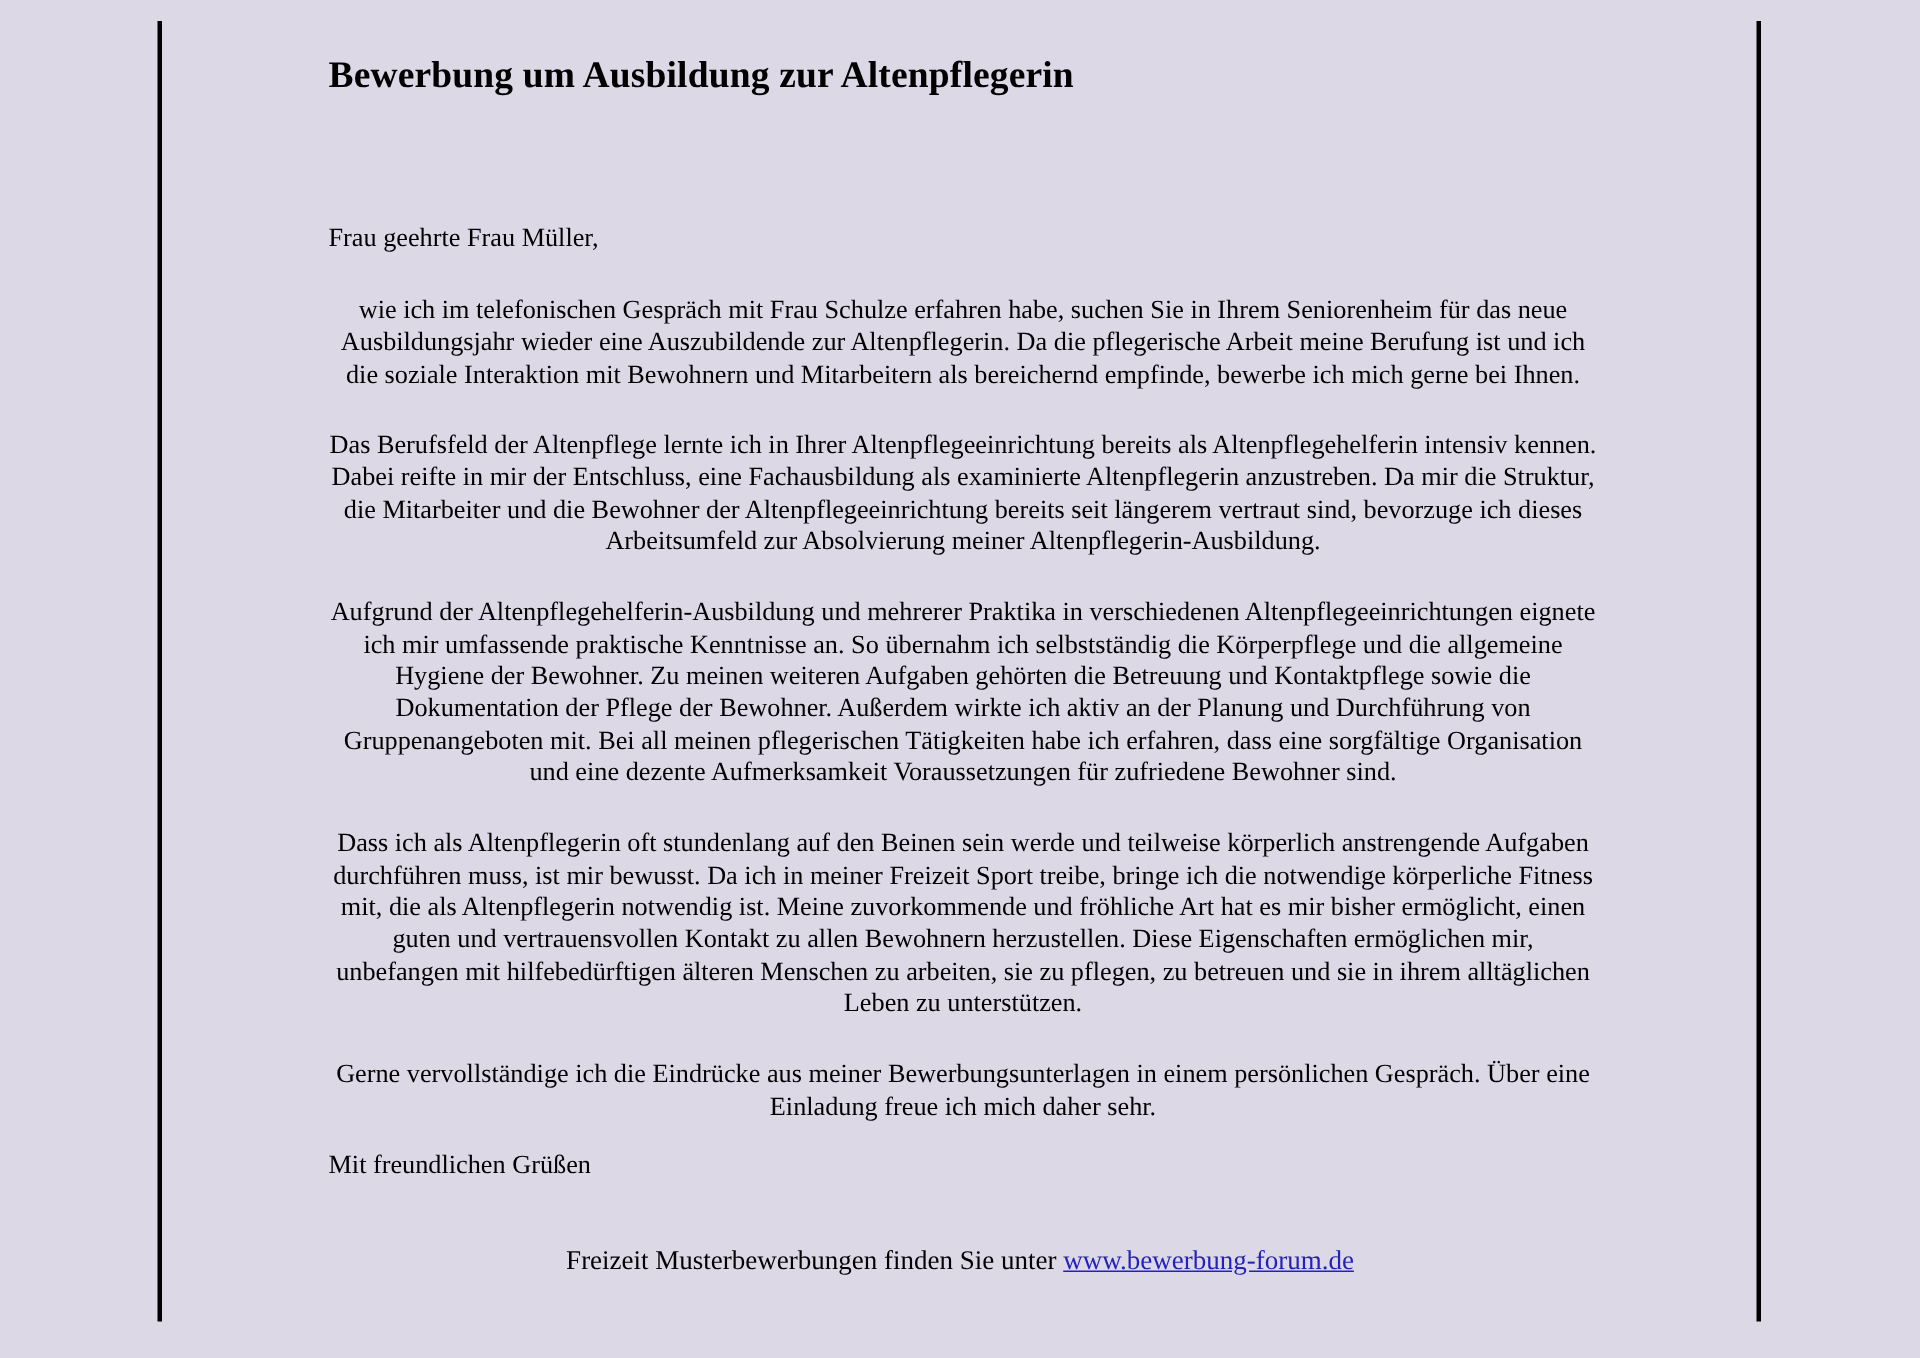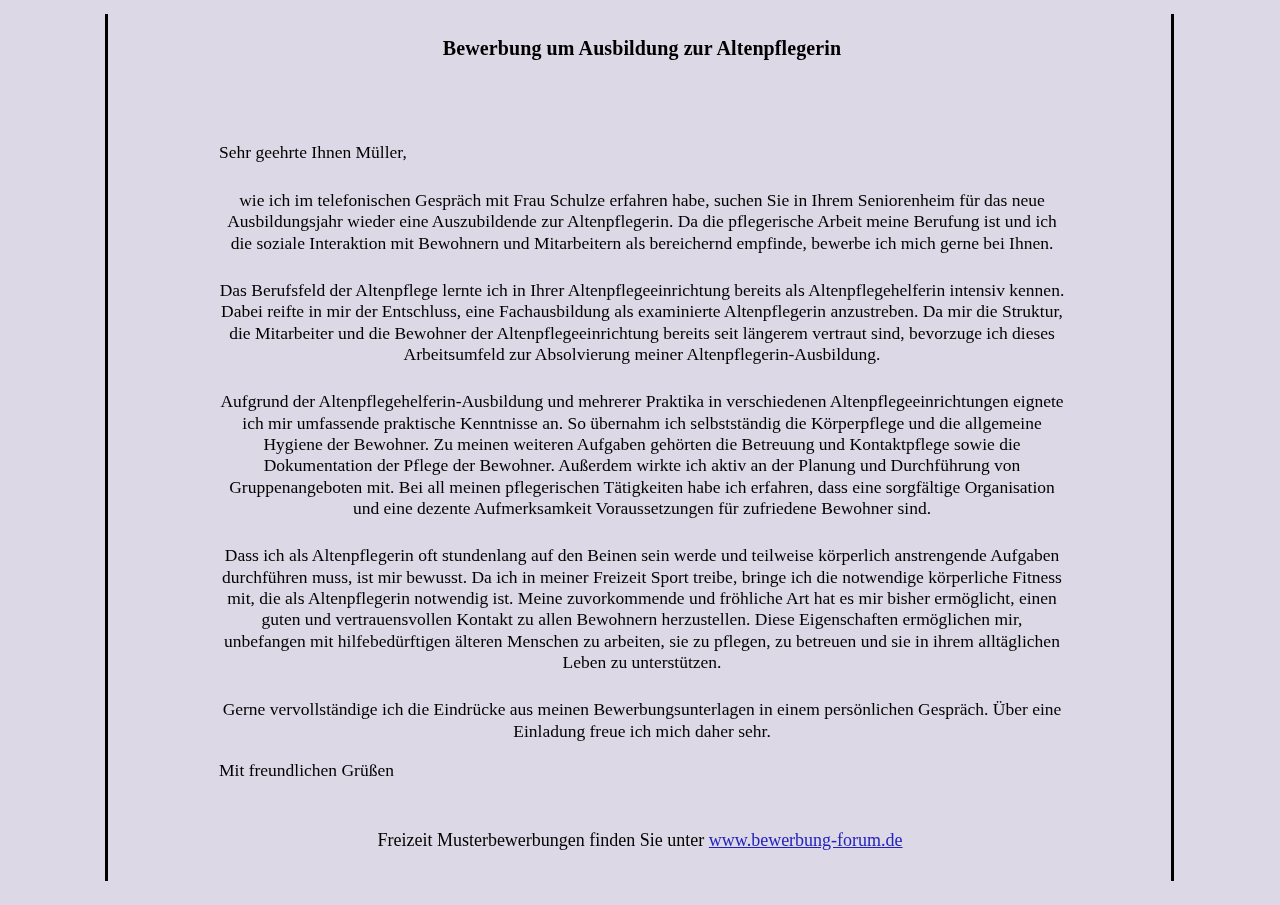--- a/index.html
+++ b/index.html
@@ -31,26 +31,25 @@
   .rule-left  { left: 105px; }
   .rule-right { left: 1171px; }
 
   .content {
     position: absolute;
     left: 219px;
     top: 36px;
     width: 846px;
   }
   .doc-title {
-    font-size: 20px;
+    font-size: 25px;
     font-weight: bold;
     letter-spacing: 0.1px;
     margin: 0 0 0 0;
     line-height: 1.2;
-    text-align: center;
   }
   .salutation {
     font-size: 17.5px;
     line-height: 1.25;
     margin-top: 82px;
   }
   .para {
     font-size: 17.5px;
     line-height: 1.22;
     margin-top: 26px;
@@ -78,27 +77,27 @@
 <body>
 
 <div class="page">
 
   <div class="rule rule-left"></div>
   <div class="rule rule-right"></div>
 
   <div class="content">
     <h1 class="doc-title">Bewerbung um Ausbildung zur Altenpflegerin</h1>
 
-    <p class="salutation">Sehr geehrte Ihnen Müller,</p>
+    <p class="salutation">Frau geehrte Frau Müller,</p>
 
     <p class="para">wie ich im telefonischen Gespräch mit Frau Schulze erfahren habe, suchen Sie in Ihrem Seniorenheim für das neue Ausbildungsjahr wieder eine Auszubildende zur Altenpflegerin.  Da die pflegerische Arbeit meine Berufung ist und ich die soziale Interaktion mit Bewohnern und Mitarbeitern als bereichernd empfinde, bewerbe ich mich gerne bei Ihnen.</p>
     <p class="para">Das Berufsfeld der Altenpflege lernte ich in Ihrer Altenpflegeeinrichtung bereits als Altenpflegehelferin intensiv kennen. Dabei reifte in mir der Entschluss, eine Fachausbildung als examinierte Altenpflegerin anzustreben. Da mir die Struktur, die Mitarbeiter und die Bewohner der Altenpflegeeinrichtung bereits seit längerem vertraut sind, bevorzuge ich dieses Arbeitsumfeld zur Absolvierung meiner Altenpflegerin-Ausbildung.</p>
     <p class="para">Aufgrund der Altenpflegehelferin-Ausbildung und mehrerer Praktika in verschiedenen Altenpflegeeinrichtungen eignete ich mir umfassende praktische Kenntnisse an. So übernahm ich selbstständig die Körperpflege und die allgemeine Hygiene der Bewohner. Zu meinen weiteren Aufgaben gehörten die Betreuung und Kontaktpflege sowie die Dokumentation der Pflege der Bewohner. Außerdem wirkte ich aktiv an der Planung und Durchführung von Gruppenangeboten mit. Bei all meinen pflegerischen Tätigkeiten habe ich erfahren, dass eine sorgfältige Organisation und eine dezente Aufmerksamkeit Voraussetzungen für zufriedene Bewohner sind.</p>
     <p class="para">Dass ich als Altenpflegerin oft stundenlang auf den Beinen sein werde und teilweise körperlich anstrengende Aufgaben durchführen muss, ist mir bewusst. Da ich in meiner Freizeit Sport treibe, bringe ich die notwendige körperliche Fitness mit, die als Altenpflegerin notwendig ist. Meine zuvorkommende und fröhliche Art hat es mir bisher ermöglicht, einen guten und vertrauensvollen Kontakt zu allen Bewohnern herzustellen. Diese Eigenschaften ermöglichen mir, unbefangen mit hilfebedürftigen älteren Menschen zu arbeiten, sie zu pflegen, zu betreuen und sie in ihrem alltäglichen Leben zu unterstützen.</p>
-    <p class="para">Gerne vervollständige ich die Eindrücke aus meinen Bewerbungsunterlagen in einem persönlichen Gespräch. Über eine Einladung freue ich mich daher sehr.</p>
+    <p class="para">Gerne vervollständige ich die Eindrücke aus meiner Bewerbungsunterlagen in einem persönlichen Gespräch. Über eine Einladung freue ich mich daher sehr.</p>
 
     <p class="closing">Mit freundlichen Grüßen</p>
   </div>
 
   <div class="footer">
     <span>Freizeit Musterbewerbungen finden Sie unter </span><a href="#">www.bewerbung-forum.de</a>
   </div>
 
 </div>
 

